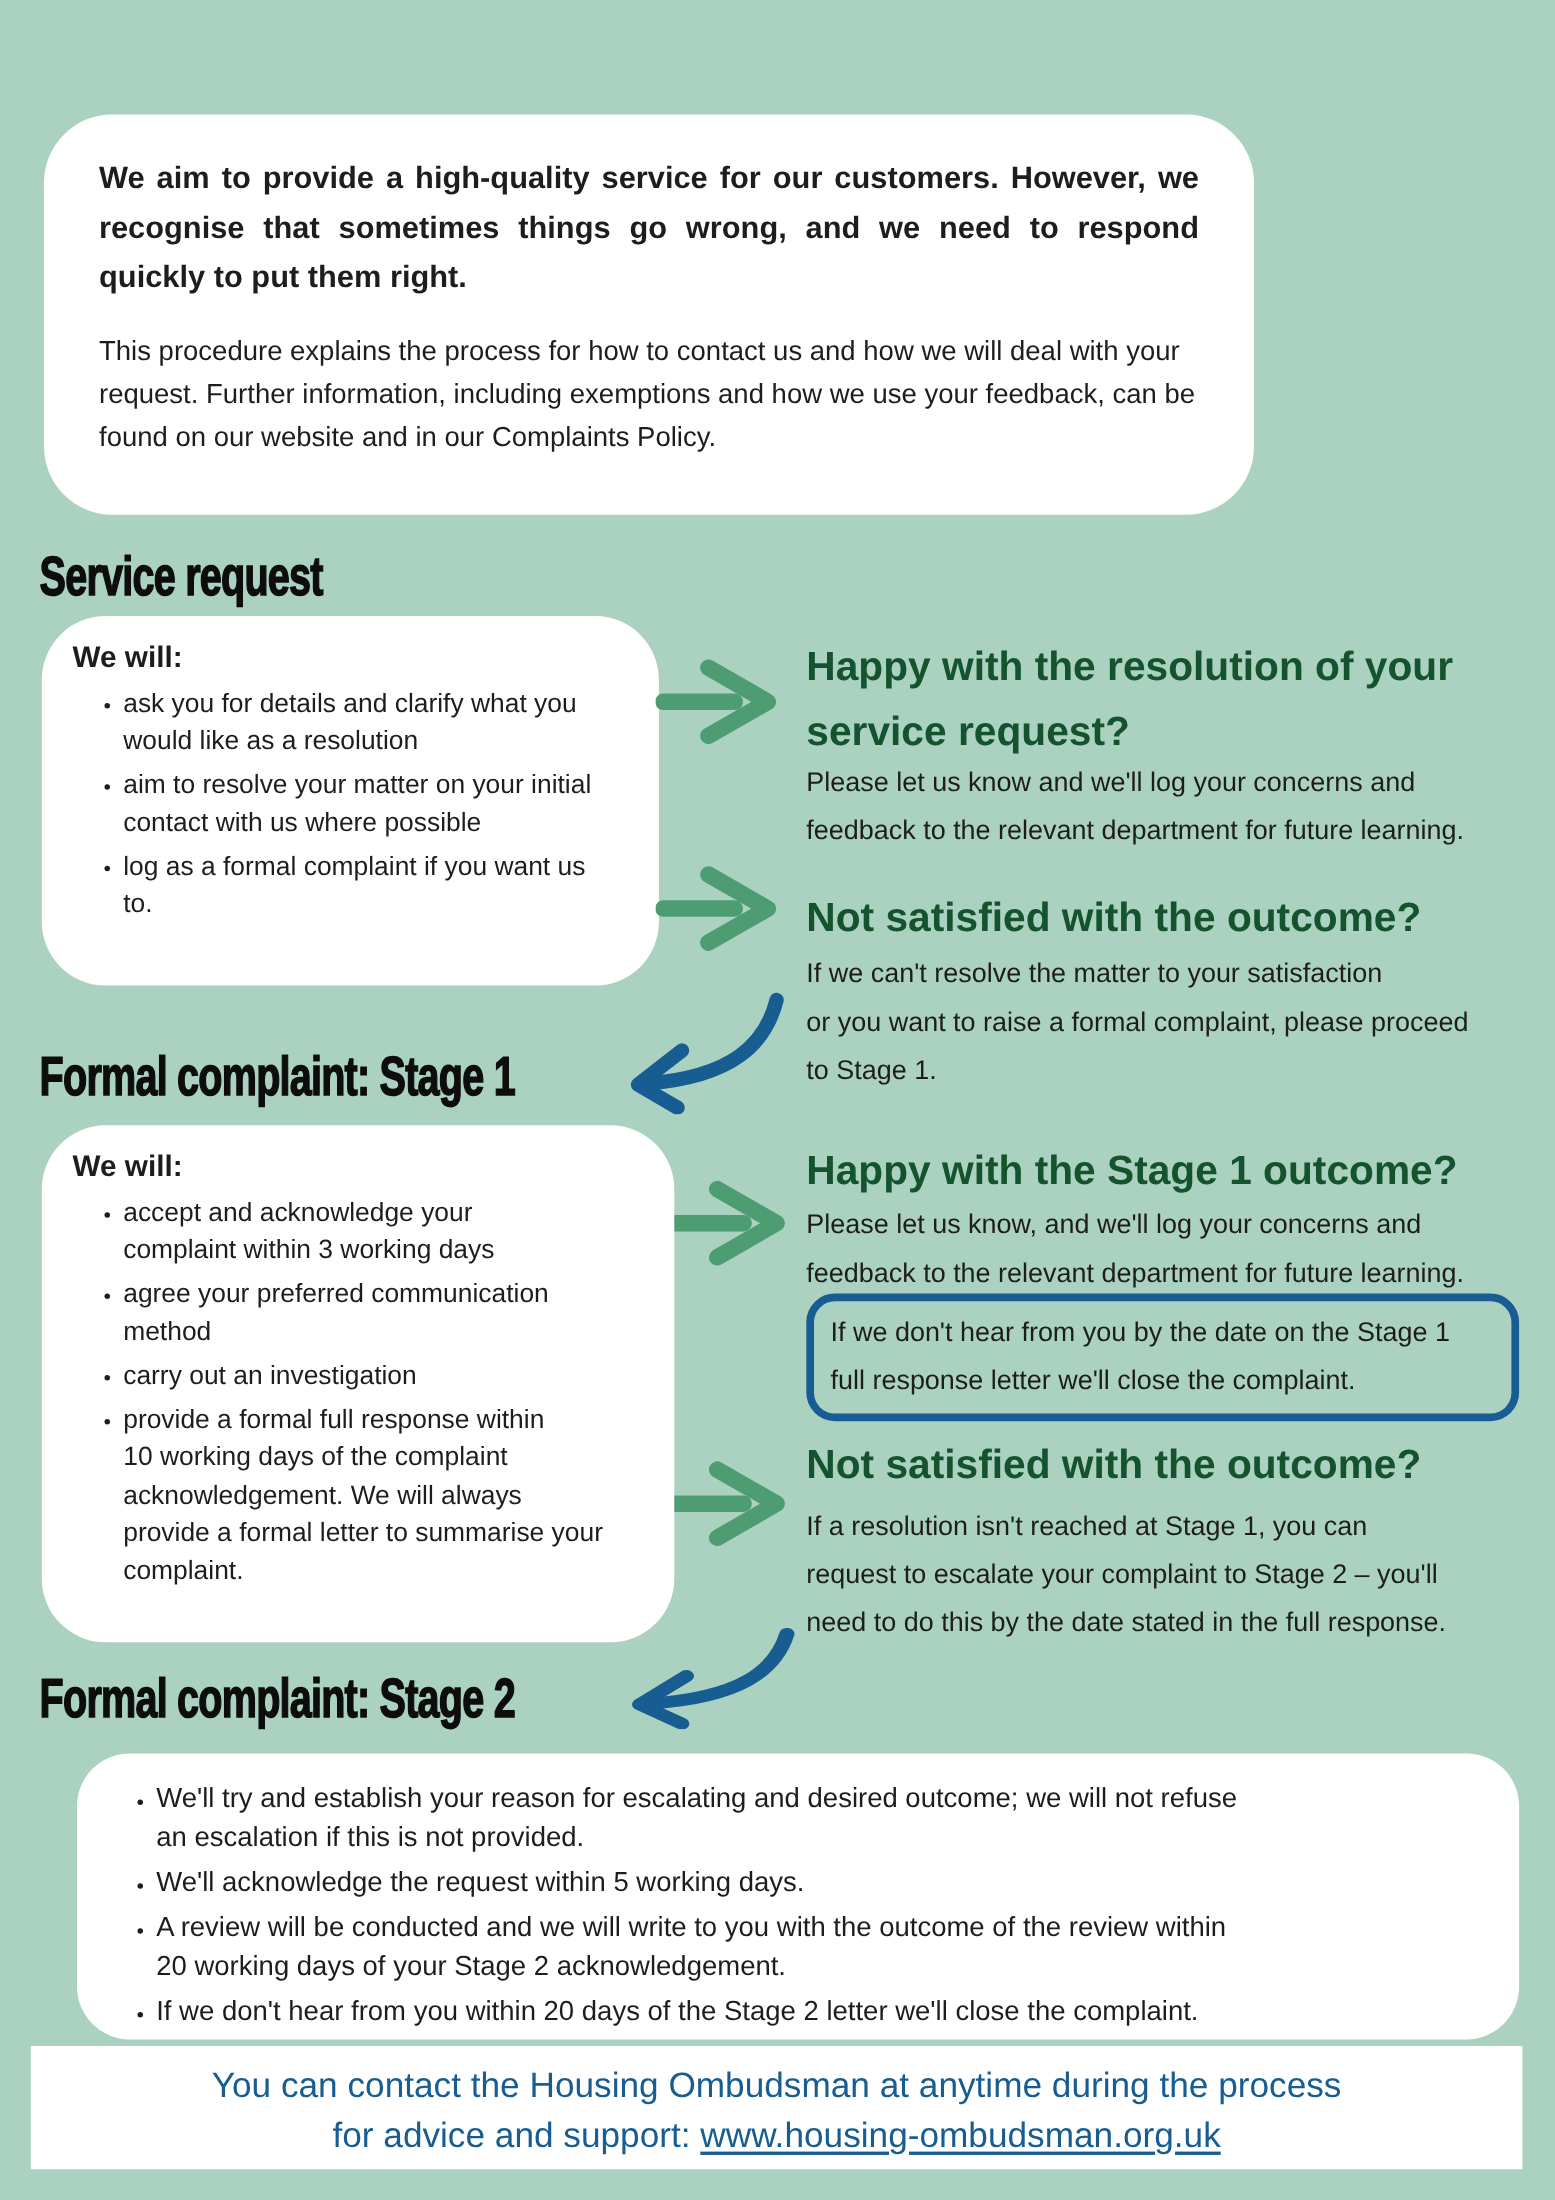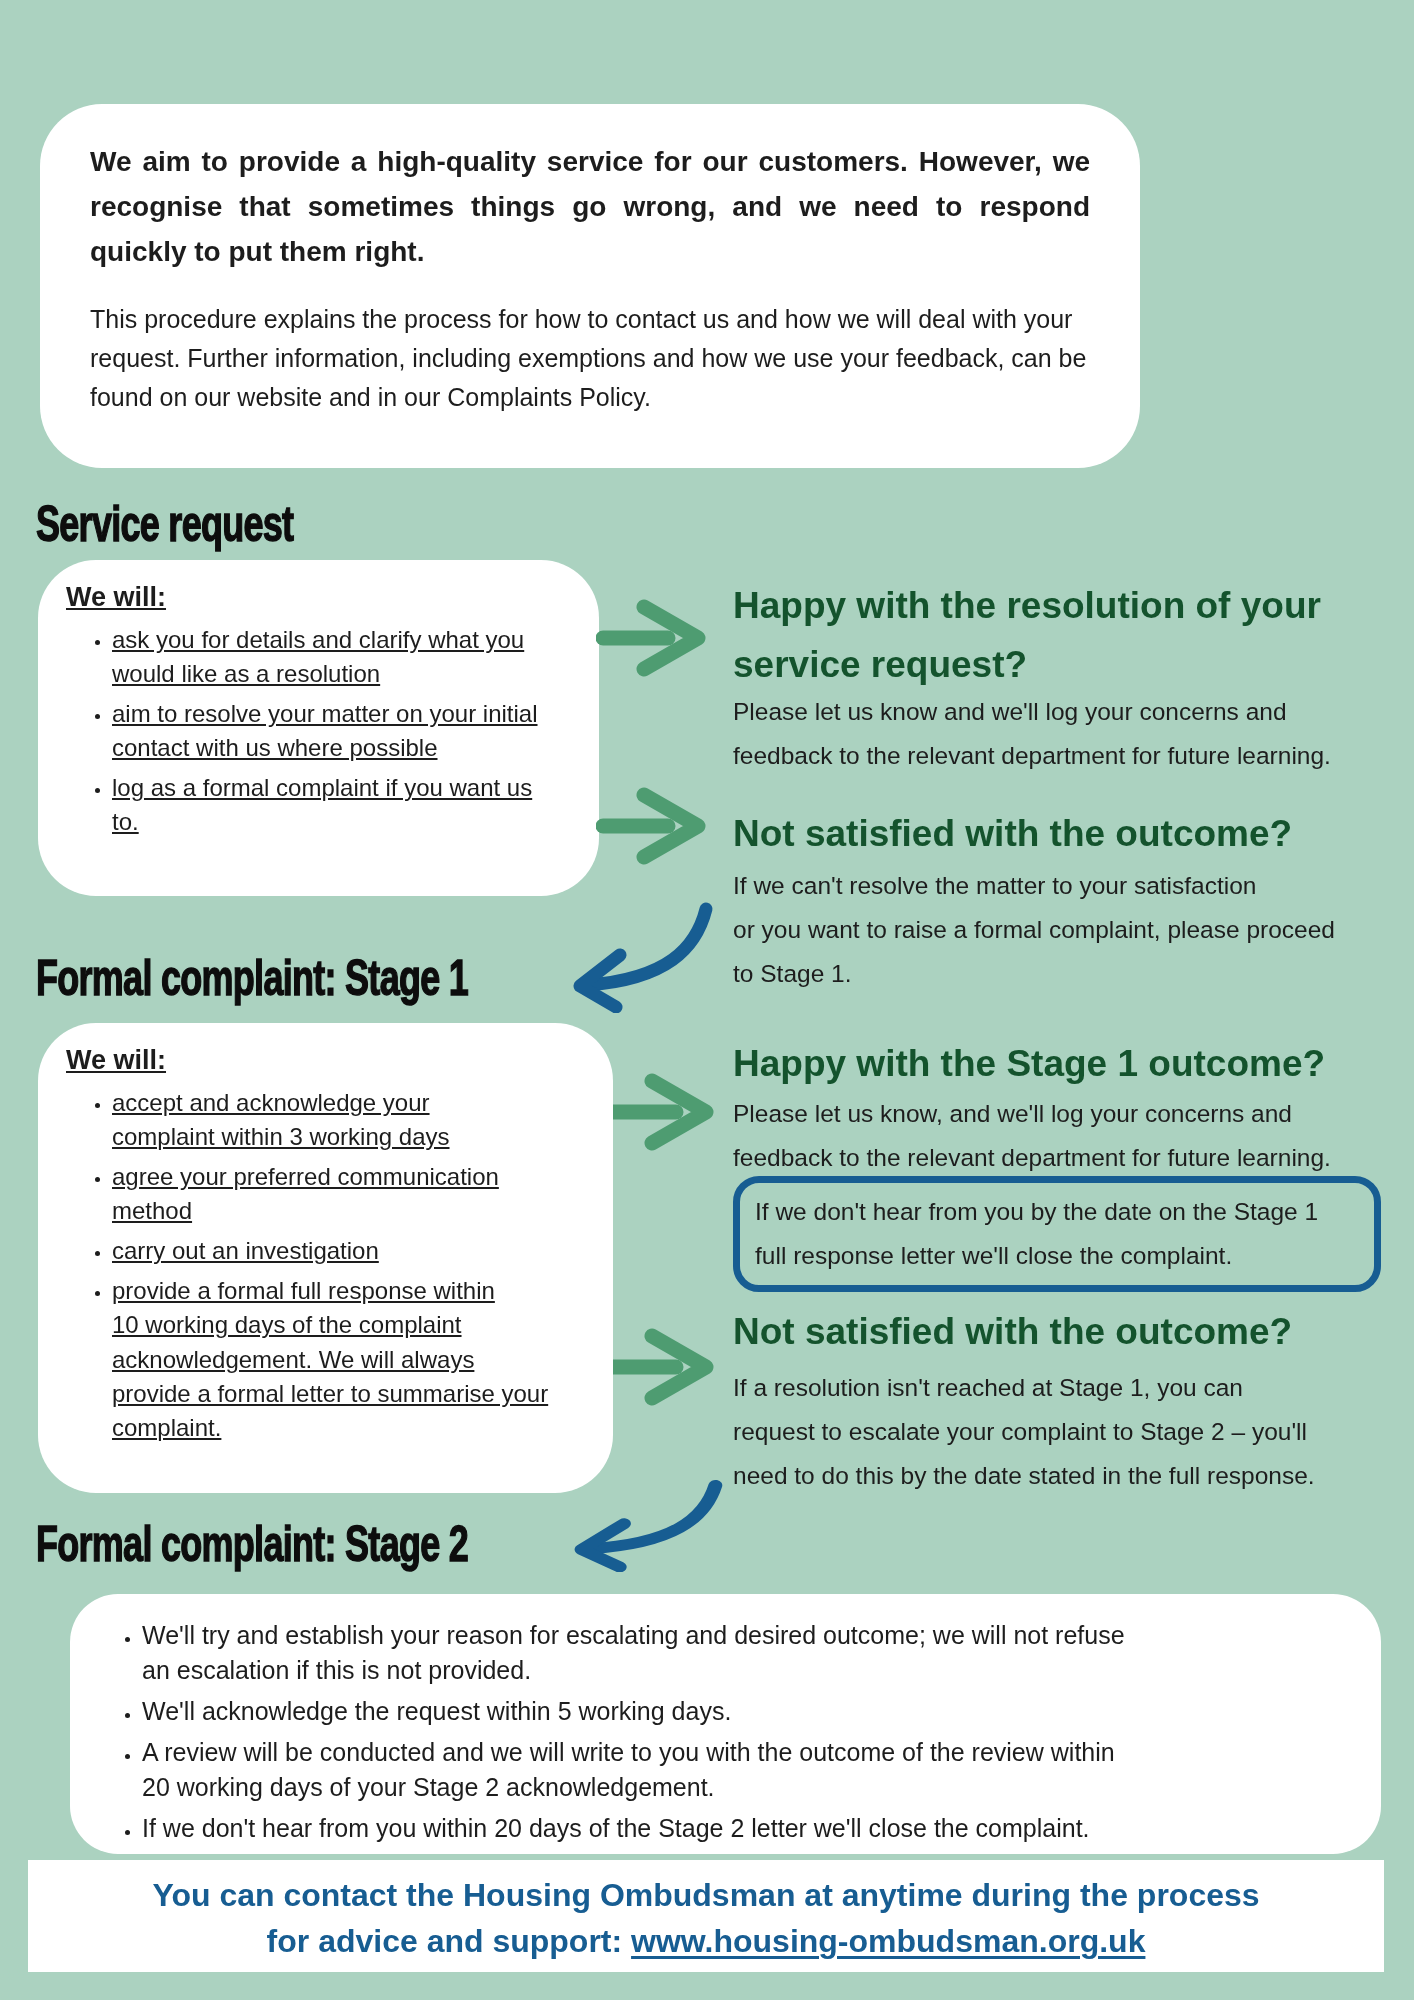--- a/index.html
+++ b/index.html
@@ -21,21 +21,21 @@
   .page-title .squeeze{transform-origin:center center;}
   .section-heading{position:absolute;font-size:50px;line-height:1.15;margin:0;}
 
   .white-box{position:absolute;background:var(--box_white);border-radius:58px;}
 
   .intro-box{left:40px;top:104px;width:1100px;height:364px;border-radius:62px;padding:36px 50px 0 50px;}
   .intro-box p{margin:0 0 24px 0;}
   .intro-lead{font-size:28px;font-weight:700;line-height:1.6;text-align:justify;margin-bottom:26px !important;}
   .intro-body{font-size:25px;line-height:1.55;}
 
-  .we-will-box{padding:22px 24px 0 28px;text-decoration:underline;}
+  .we-will-box{padding:22px 24px 0 28px;}
   .we-will-label{font-size:27px;font-weight:700;margin:0 0 10px 0;}
   .we-will-box ul{margin:0;padding-left:46px;font-size:24px;line-height:1.42;}
   .we-will-box li{margin-bottom:6px;}
   .we-will-box li::marker{font-size:0.7em;}
 
   .service-box{left:38px;top:560px;width:561px;height:336px;}
   .stage1-box{left:38px;top:1023px;width:575px;height:470px;}
 
   .stage2-box{left:70px;top:1594px;width:1311px;height:260px;border-radius:48px;padding:24px 30px 0 24px;}
   .stage2-box ul{margin:0;padding-left:48px;font-size:25px;line-height:1.4;}
@@ -48,21 +48,21 @@
   .right-body{position:absolute;left:733px;width:670px;font-size:24.5px;line-height:1.8;margin:0;}
 
   .note-box{position:absolute;left:733px;top:1176px;width:648px;border:7px solid var(--accent_blue);
     border-radius:26px;padding:7px 15px;font-size:24.5px;line-height:1.8;background:transparent;}
 
   .flow-arrow{position:absolute;width:112px;height:84px;}
   .curve-arrow{position:absolute;}
 
   .footer-bar{position:absolute;left:28px;top:1860px;width:1356px;height:112px;background:var(--box_white);
     text-align:center;padding-top:12px;}
-  .footer-bar p{margin:0;font-size:32px;font-weight:700;color:var(--accent_blue);line-height:1.45;}
+  .footer-bar p{margin:0;font-size:32px;font-weight:400;color:var(--accent_blue);line-height:1.45;}
   .footer-link{text-decoration:underline;text-decoration-thickness:3px;text-underline-offset:4px;cursor:pointer;}
 </style>
 </head>
 <body>
 
 <div class="page">
 
 
   <div class="white-box intro-box">
     <p class="intro-lead">We aim to provide a high-quality service for our customers. However, we recognise that sometimes things go wrong, and we need to respond quickly to put them right.</p>

